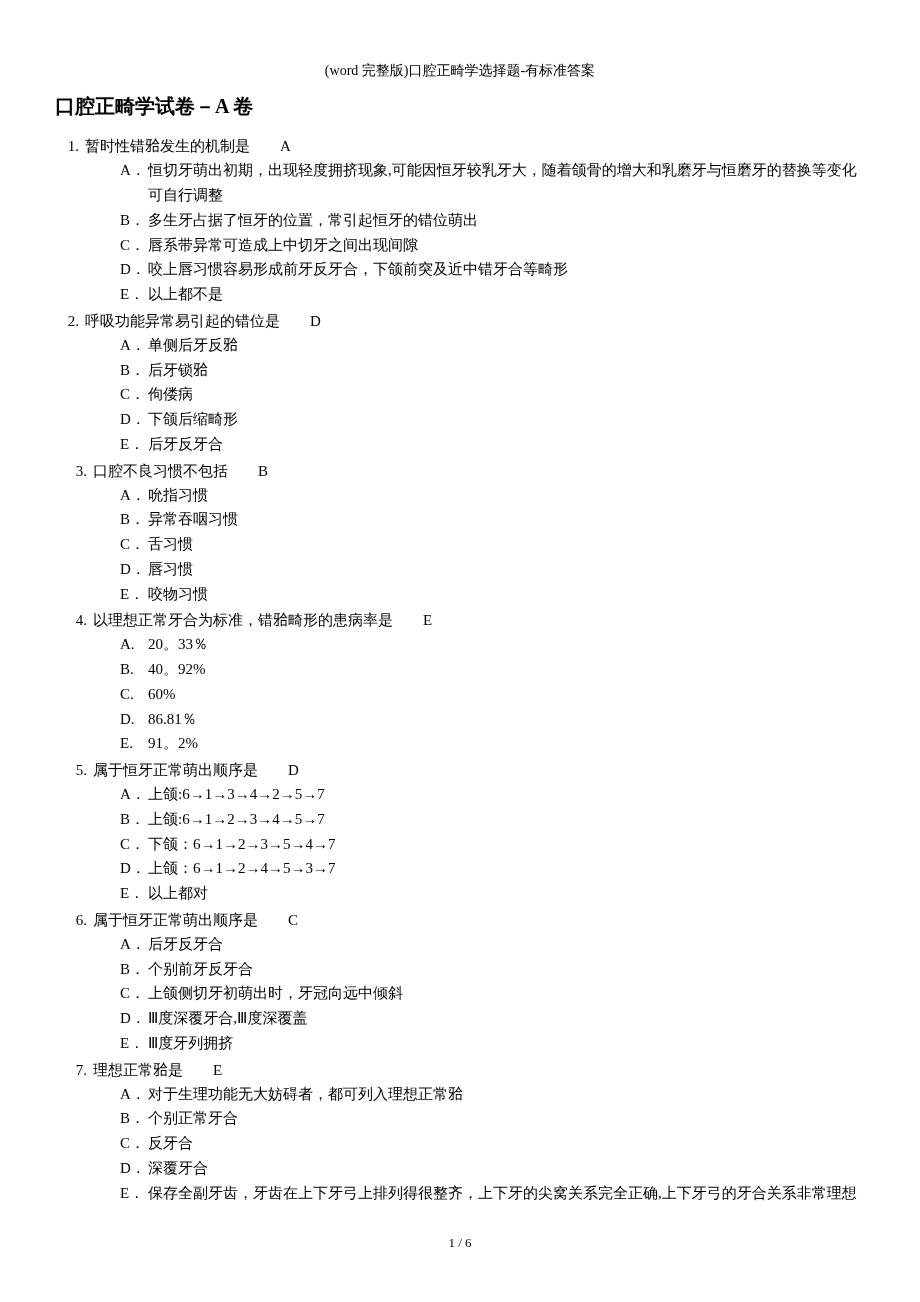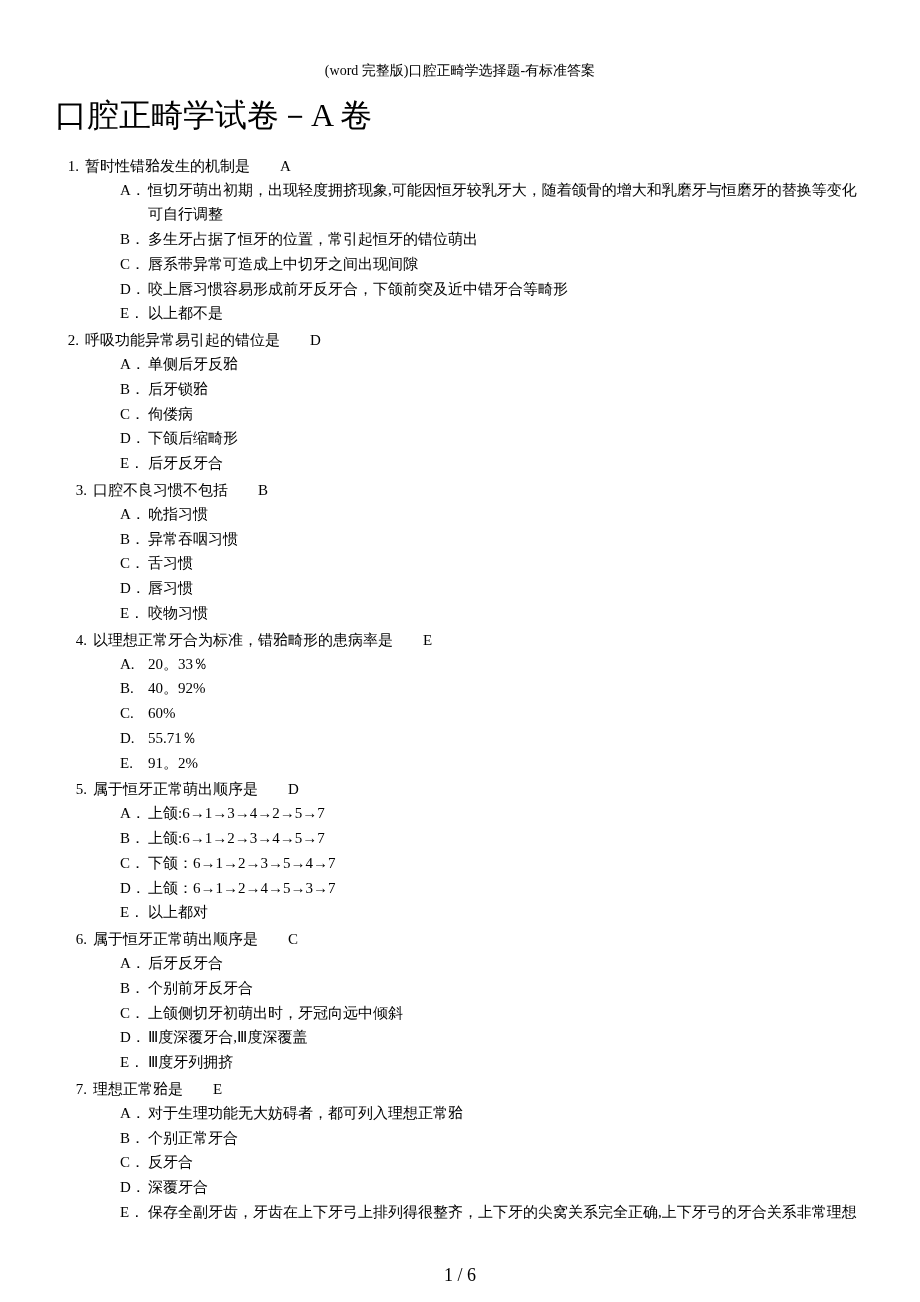--- a/index.html
+++ b/index.html
@@ -12,22 +12,22 @@
       width: 920px;
       padding: 60px 55px 40px 55px;
     }
     .header-note {
       text-align: center;
       font-size: 14px;
       margin-bottom: 8px;
       font-family: "SimSun", serif;
     }
     .title {
-      font-size: 32px;
-      font-weight: normal;
+      font-size: 20px;
+      font-weight: bold;
       margin-bottom: 12px;
       font-family: "SimSun", serif;
     }
     .question {
       margin-bottom: 2px;
     }
     .q-line {
       display: flex;
       align-items: baseline;
     }
@@ -55,22 +55,22 @@
       line-height: 1.65;
     }
     .opt-letter {
       min-width: 28px;
     }
     .opt-text {
       flex: 1;
     }
     .footer {
       text-align: center;
-      margin-top: 36px;
-      font-size: 18px;
+      margin-top: 28px;
+      font-size: 13px;
     }
   </style>
 </head>
 <body>
 
 <div class="header-note">(word 完整版)口腔正畸学选择题-有标准答案</div>
 <h1 class="title">口腔正畸学试卷－A 卷</h1>
 
 <div id="questions-container">
     <div class="question">
@@ -170,21 +170,21 @@
         <div class="option">
           <span class="opt-letter">B.</span>
           <span class="opt-text">40。92%</span>
         </div>
         <div class="option">
           <span class="opt-letter">C.</span>
           <span class="opt-text">60%</span>
         </div>
         <div class="option">
           <span class="opt-letter">D.</span>
-          <span class="opt-text">55.71％</span>
+          <span class="opt-text">86.81％</span>
         </div>
         <div class="option">
           <span class="opt-letter">E.</span>
           <span class="opt-text">91。2%</span>
         </div>
       </div>
     </div>
     <div class="question">
       <div class="q-line">
         <span class="q-num q-num-wide">5.</span>

